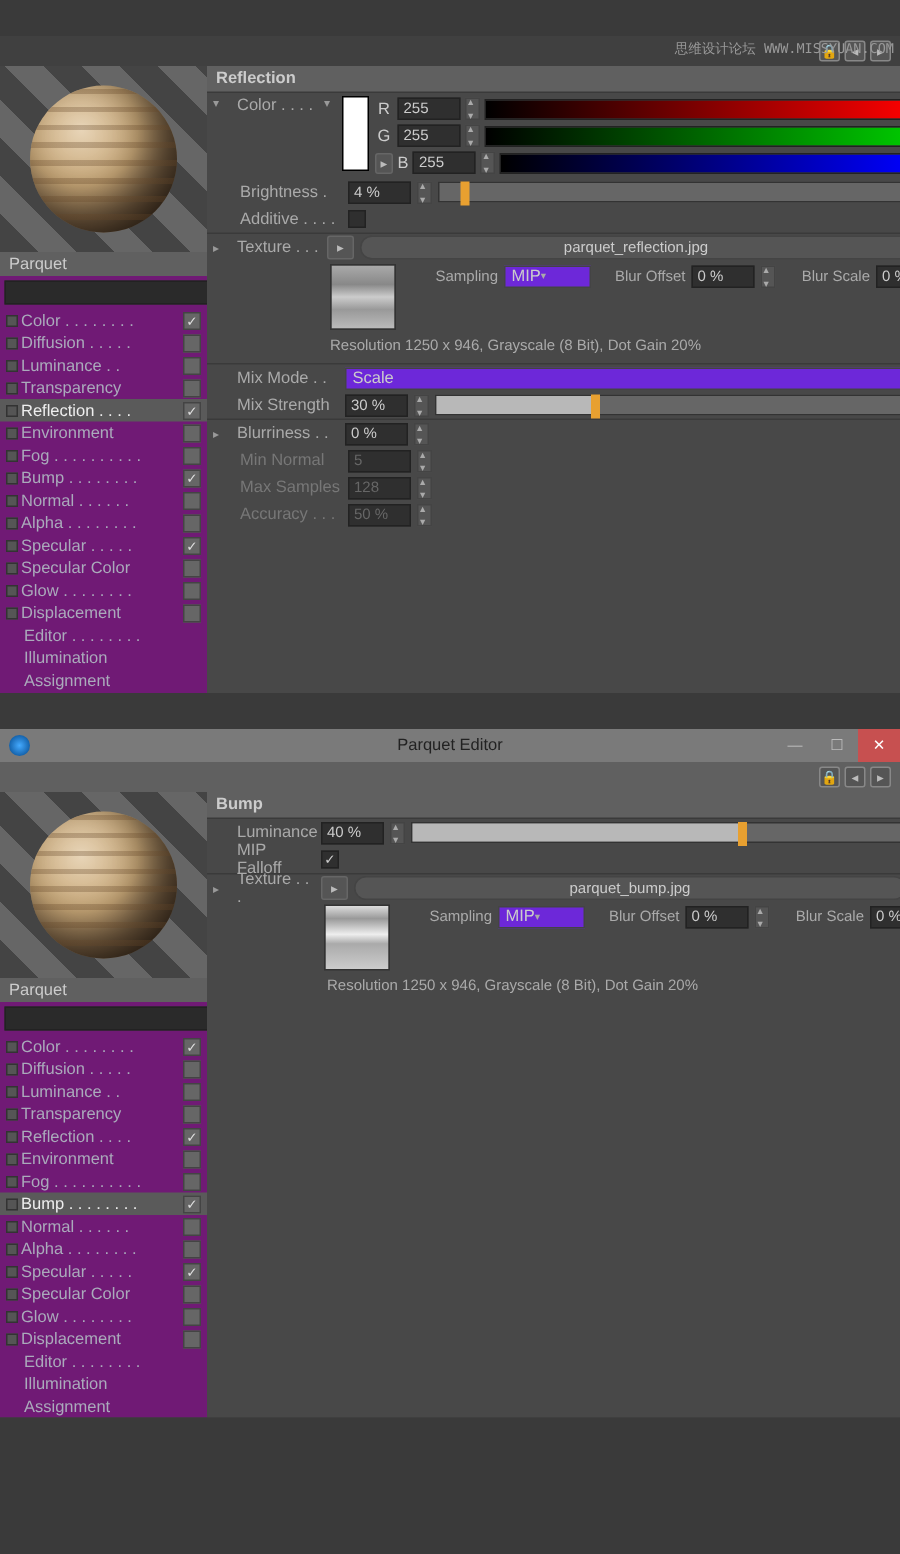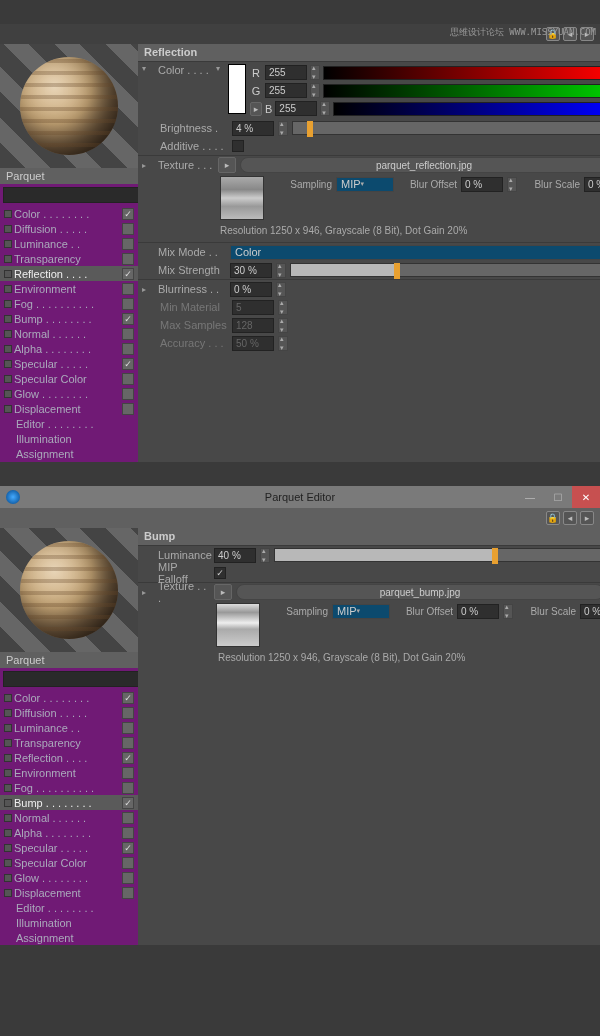--- a/index.html
+++ b/index.html
@@ -51,21 +51,21 @@
 .grad.g { background: linear-gradient(90deg, #000, #0c0); }
 .grad.b { background: linear-gradient(90deg, #000, #00f); }
 .slider { flex: 1; height: 14px; background: #666; border: 1px solid #333; position: relative; }
 .slider-fill { position: absolute; left: 0; top: 0; bottom: 0; background: #b8b8b8; }
 .slider-marker { position: absolute; top: -1px; width: 6px; height: 16px; background: #e8a030; }
 .sm-btn { width: 18px; height: 16px; background: #555; border: 1px solid #666; display: flex; align-items: center; justify-content: center; font-size: 9px; border-radius: 2px; }
 .tex-field { flex: 1; height: 16px; background: #555; border: 1px solid #444; border-radius: 8px; text-align: center; color: #ccc; font-size: 10px; display: flex; align-items: center; justify-content: center; }
 .dots-btn { width: 24px; height: 16px; background: #555; border: 1px solid #666; border-radius: 3px; display: flex; align-items: center; justify-content: center; }
 .tex-thumb { width: 44px; height: 44px; background: linear-gradient(180deg, #aaa 0%, #888 30%, #ccc 50%, #999 70%, #bbb 100%); border: 1px solid #333; margin: 2px 6px; }
 .tex-thumb.bump { background: linear-gradient(180deg, #ddd 0%, #999 20%, #eee 45%, #aaa 60%, #ccc 100%); }
-.dropdown { height: 15px; background: #0c4a6e; border: 1px solid #444; color: #ccc; padding: 0 4px; font-size: 10px; display: flex; align-items: center; }
+.dropdown { height: 15px; background: #6d28d9; border: 1px solid #444; color: #ccc; padding: 0 4px; font-size: 10px; display: flex; align-items: center; }
 .dropdown .dd-arrow { font-size: 7px; color: #aaa; }
 .dropdown.wide { flex: 1; }
 .res-text { color: #aaa; font-size: 10px; padding: 3px 0 6px 0; }
 .divider { height: 1px; background: #3a3a3a; }
 .check-sm { width: 12px; height: 12px; background: #2f2f2f; border: 1px solid #222; display: flex; align-items: center; justify-content: center; font-size: 9px; color: #ccc; }
 .check-sm.on::after { content: '✓'; }
 .color-block { display: flex; gap: 4px; padding: 2px 4px; align-items: flex-start; }
 .tex-detail { display: flex; align-items: flex-start; }
 .tex-props { display: flex; flex-direction: row; gap: 1px; padding-top: 2px; }
 .tex-prop-row { display: flex; align-items: center; gap: 4px; height: 16px; }
@@ -254,21 +254,21 @@
             </div>
         </div>
       </div>
       <div class="res-text" style="padding-left:82px">Resolution 1250 x 946, Grayscale (8 Bit), Dot Gain 20%</div>
       <div class="divider"></div>
 
       <div class="row">
         <span style="width:8px"></span>
         <span class="lbl">Mix Mode . .</span>
         <div class="dropdown wide">
-            <span>Color</span>
+            <span>Scale</span>
           </div>
       </div>
       <div class="row">
         <span style="width:8px"></span>
         <span class="lbl">Mix Strength</span>
         <div class="num-field">30 %</div>
           <div class="spinner"></div>
         <div class="slider">
             <div class="slider-fill" style="width:30%"></div>
             <div class="slider-marker" style="left:30%"></div>
@@ -277,21 +277,21 @@
       <div class="divider"></div>
 
       <div class="row">
         <span class="tri">▸</span>
         <span class="lbl">Blurriness . .</span>
         <div class="num-field">0 %</div>
           <div class="spinner"></div>
       </div>
       <div class="row">
           <span style="width:10px"></span>
-          <span class="lbl dim">Min Material</span>
+          <span class="lbl dim">Min Normal</span>
         <div class="num-field" style="color:#666">5</div>
           <div class="spinner"></div>
         </div>
       <div class="row">
           <span style="width:10px"></span>
           <span class="lbl dim">Max Samples</span>
         <div class="num-field" style="color:#666">128</div>
           <div class="spinner"></div>
         </div>
       <div class="row">

